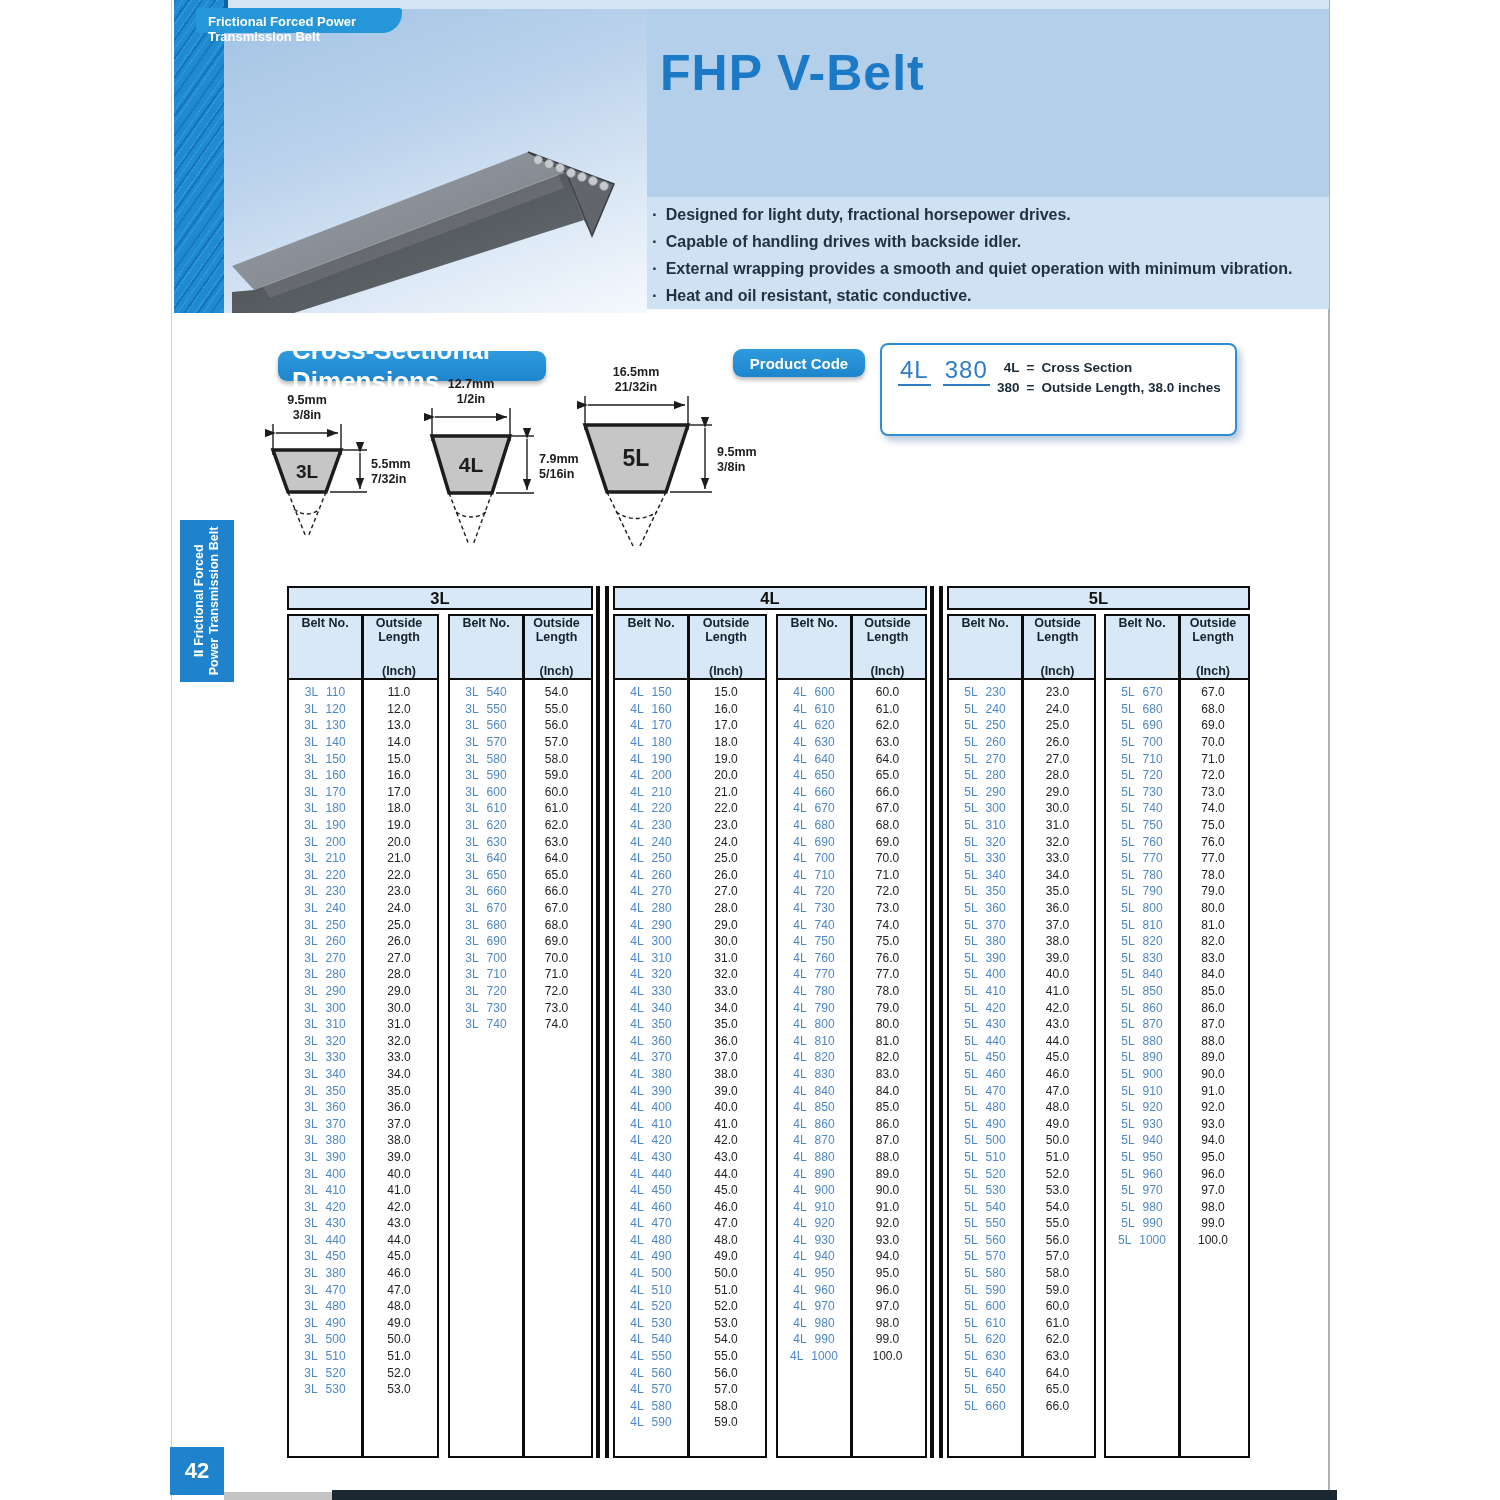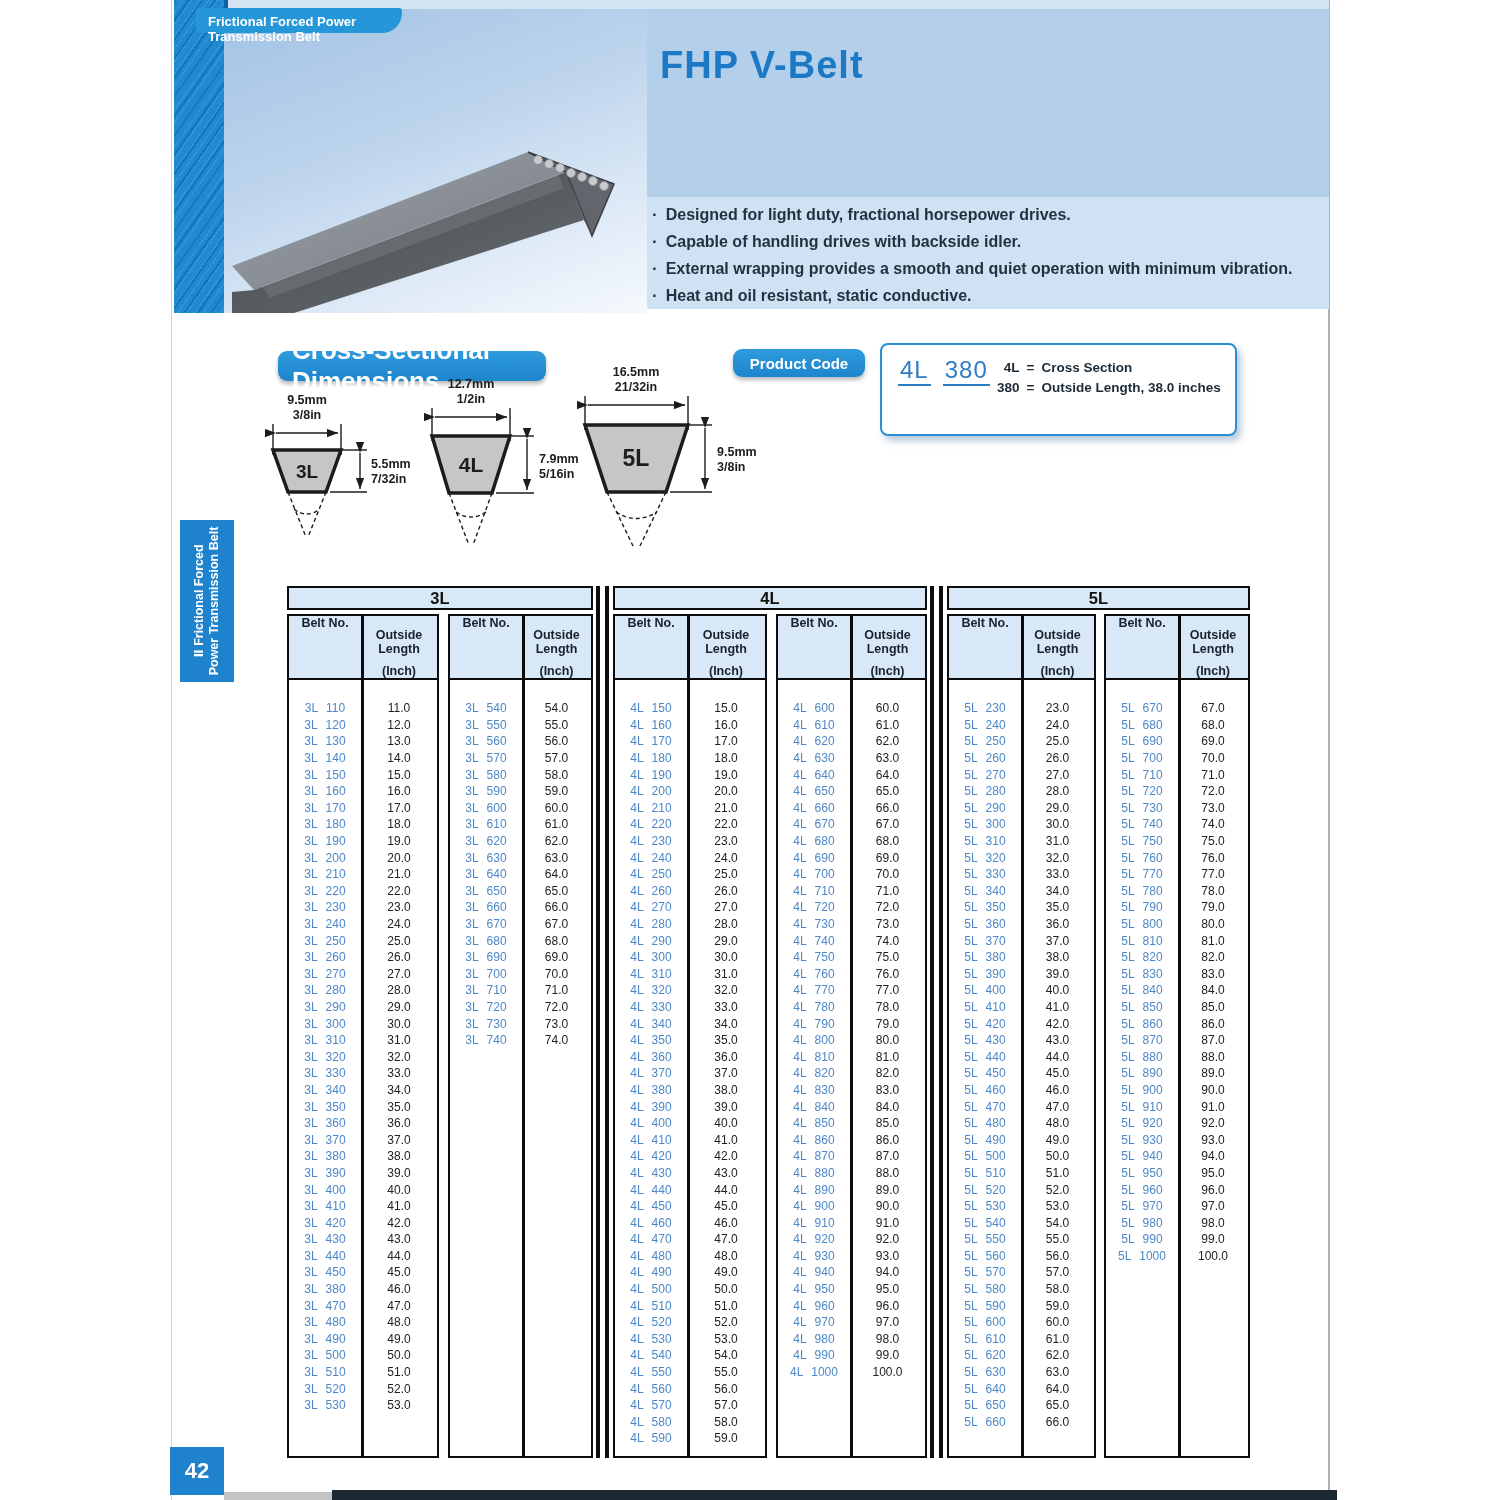--- a/index.html
+++ b/index.html
@@ -12,21 +12,21 @@
   
   .hatch-bar{left:174px;top:0;width:50px;height:313px;background:#1d8ad2;
      background-image:repeating-linear-gradient(125deg,rgba(10,90,155,.45) 0 2px,rgba(255,255,255,0) 2px 11px),
        repeating-linear-gradient(125deg,rgba(255,255,255,.12) 0 1px,rgba(255,255,255,0) 1px 7px);
      border-right:4px solid #0e62a4;}
   .hdr-strip{left:224px;top:0;width:1105px;height:9px;background:#d4e4f3;}
   .hdr-grad{left:224px;top:9px;width:423px;height:304px;
      background:linear-gradient(160deg,#a2c3e4 0%,#bcd3ec 40%,#e3edf8 80%,#f5f9fd 100%);}
   .hdr-right-top{left:647px;top:9px;width:682px;height:188px;background:#b4cfea;}
   .hdr-right-bot{left:647px;top:197px;width:682px;height:112px;background:#cfe2f4;}
-  .page-title{left:660px;top:44px;font-size:38px;font-weight:bold;color:#1c79c5;letter-spacing:1px;}
+  .page-title{left:660px;top:44px;font-size:50px;font-weight:bold;color:#1c79c5;letter-spacing:1px;}
   .bullets{left:652px;top:201px;width:676px;}
   .bullet-line{display:flex;align-items:baseline;font-size:16px;font-weight:bold;color:#24313f;line-height:27px;}
   .bullet-dot{margin-right:8px;font-size:17px;}
   .corner-label{left:196px;top:8px;width:206px;height:25px;background:#2596d8;border-radius:3px 3px 20px 3px;
      color:#fff;font-size:13px;font-weight:bold;line-height:15px;padding:6px 0 0 12px;box-sizing:border-box;}
   
   .pill{background:linear-gradient(#2f9ade,#1d85cc);color:#fff;font-weight:bold;border-radius:9px;
      box-shadow:0 3px 4px rgba(0,0,0,.28);display:flex;align-items:center;}
   .cs-pill{left:278px;top:351px;width:268px;height:30px;font-size:26px;padding-left:14px;box-sizing:border-box;}
   .pc-pill{left:733px;top:349px;width:132px;height:28px;font-size:15px;justify-content:center;}
@@ -48,22 +48,22 @@
      box-sizing:border-box;display:flex;align-items:center;justify-content:center;
      font-size:16.5px;font-weight:bold;color:#111;}
   .subtable{position:absolute;top:28px;bottom:0;background:#fff;border:2.5px solid #0d0d0d;box-sizing:border-box;}
   .st-divider{position:absolute;top:0;bottom:0;width:2.5px;background:#0d0d0d;}
   .sth{position:absolute;left:0;right:0;top:0;height:64px;background:#d8e8f7;border-bottom:2.5px solid #0d0d0d;
      box-sizing:border-box;display:flex;}
   .sth-cell{font-size:12.5px;font-weight:bold;color:#18222c;text-align:center;line-height:14px;
      box-sizing:border-box;}
   .sth-belt{width:72px;}
   .sth-len{flex:1;display:flex;flex-direction:column;align-items:center;justify-content:flex-end;}
-  .sth-unit{margin-top:8px;}
-  .stb{position:absolute;left:0;right:0;top:64px;bottom:0;padding-top:20px;overflow:hidden;}
+  .sth-unit{margin-top:20px;}
+  .stb{position:absolute;left:0;right:0;top:64px;bottom:0;padding-top:4px;overflow:hidden;}
   .trow{display:flex;height:16.6px;align-items:center;}
   .bno{width:72px;text-align:center;font-size:12px;color:#4d87c7;word-spacing:5px;}
   .blen{flex:1;text-align:center;font-size:12px;color:#222222;}
   .vsep{position:absolute;top:0;height:100%;width:13px;border-left:4.5px solid #0d0d0d;border-right:4.5px solid #0d0d0d;box-sizing:border-box;}
   
   .side-tab{left:126px;top:574px;width:162px;height:54px;transform:rotate(-90deg);background:#1e82cd;
      color:#fff;font-size:12.5px;font-weight:bold;line-height:15px;display:flex;flex-direction:column;
      align-items:center;justify-content:center;text-align:center;}
   
   .page-num{left:170px;top:1447px;width:54px;height:48px;background:#1e82cd;color:#fff;font-size:22px;

